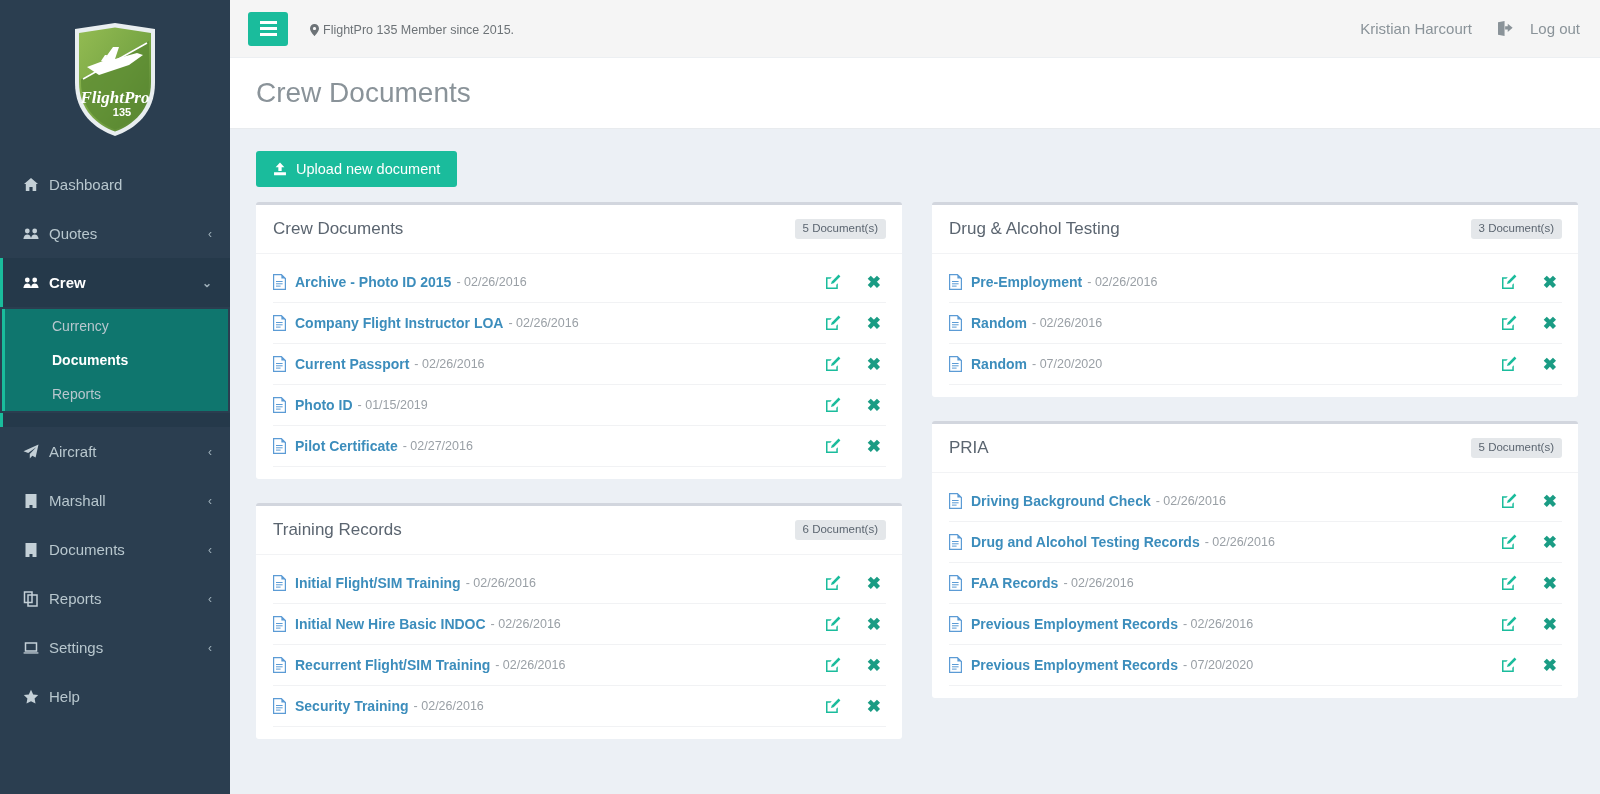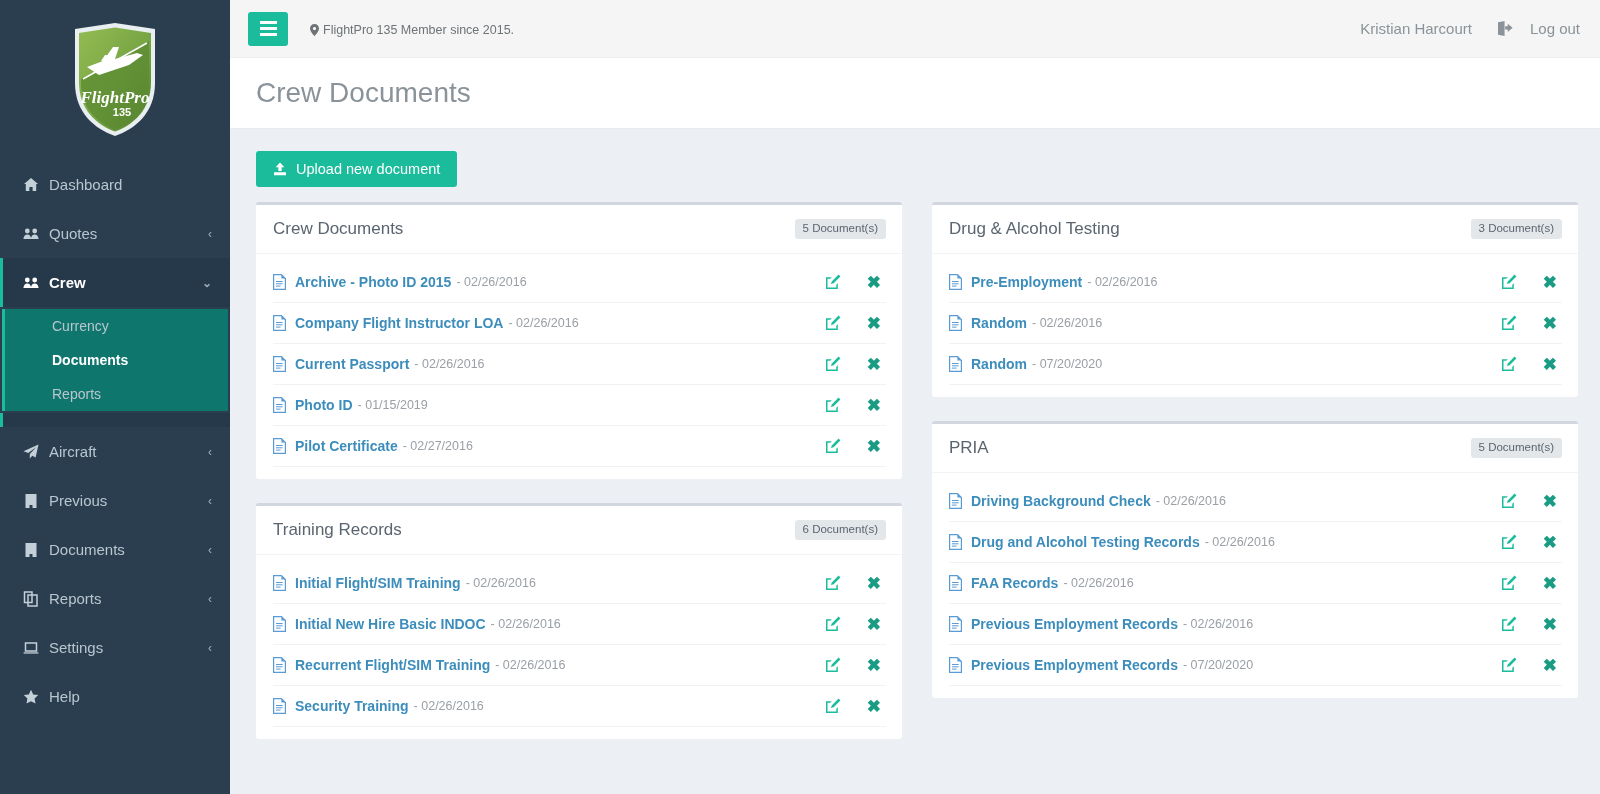--- a/index.html
+++ b/index.html
@@ -228,21 +228,21 @@
         <span class="lbl">Aircraft</span>
         <span class="chev">‹</span>
       </li>
 
       <li class="nav-item">
         <span class="ico">
           <svg viewBox="0 0 16 16">
               <path d="M2.5 1 L13.5 1 L13.5 15 L9.5 15 L9.5 12 L6.5 12 L6.5 15 L2.5 15 Z M4.2 3 L6 3 L6 4.6 L4.2 4.6 Z M7.1 3 L8.9 3 L8.9 4.6 L7.1 4.6 Z M10 3 L11.8 3 L11.8 4.6 L10 4.6 Z M4.2 6 L6 6 L6 7.6 L4.2 7.6 Z M7.1 6 L8.9 6 L8.9 7.6 L7.1 7.6 Z M10 6 L11.8 6 L11.8 7.6 L10 7.6 Z M4.2 9 L6 9 L6 10.6 L4.2 10.6 Z M10 9 L11.8 9 L11.8 10.6 L10 10.6 Z"></path>
             </svg>
         </span>
-        <span class="lbl">Previous</span>
+        <span class="lbl">Marshall</span>
         <span class="chev">‹</span>
       </li>
 
       <li class="nav-item">
         <span class="ico">
           <svg viewBox="0 0 16 16">
               <path d="M2.5 1 L13.5 1 L13.5 15 L9.5 15 L9.5 12 L6.5 12 L6.5 15 L2.5 15 Z M4.2 3 L6 3 L6 4.6 L4.2 4.6 Z M7.1 3 L8.9 3 L8.9 4.6 L7.1 4.6 Z M10 3 L11.8 3 L11.8 4.6 L10 4.6 Z M4.2 6 L6 6 L6 7.6 L4.2 7.6 Z M7.1 6 L8.9 6 L8.9 7.6 L7.1 7.6 Z M10 6 L11.8 6 L11.8 7.6 L10 7.6 Z M4.2 9 L6 9 L6 10.6 L4.2 10.6 Z M10 9 L11.8 9 L11.8 10.6 L10 10.6 Z"></path>
             </svg>
         </span>
         <span class="lbl">Documents</span>

